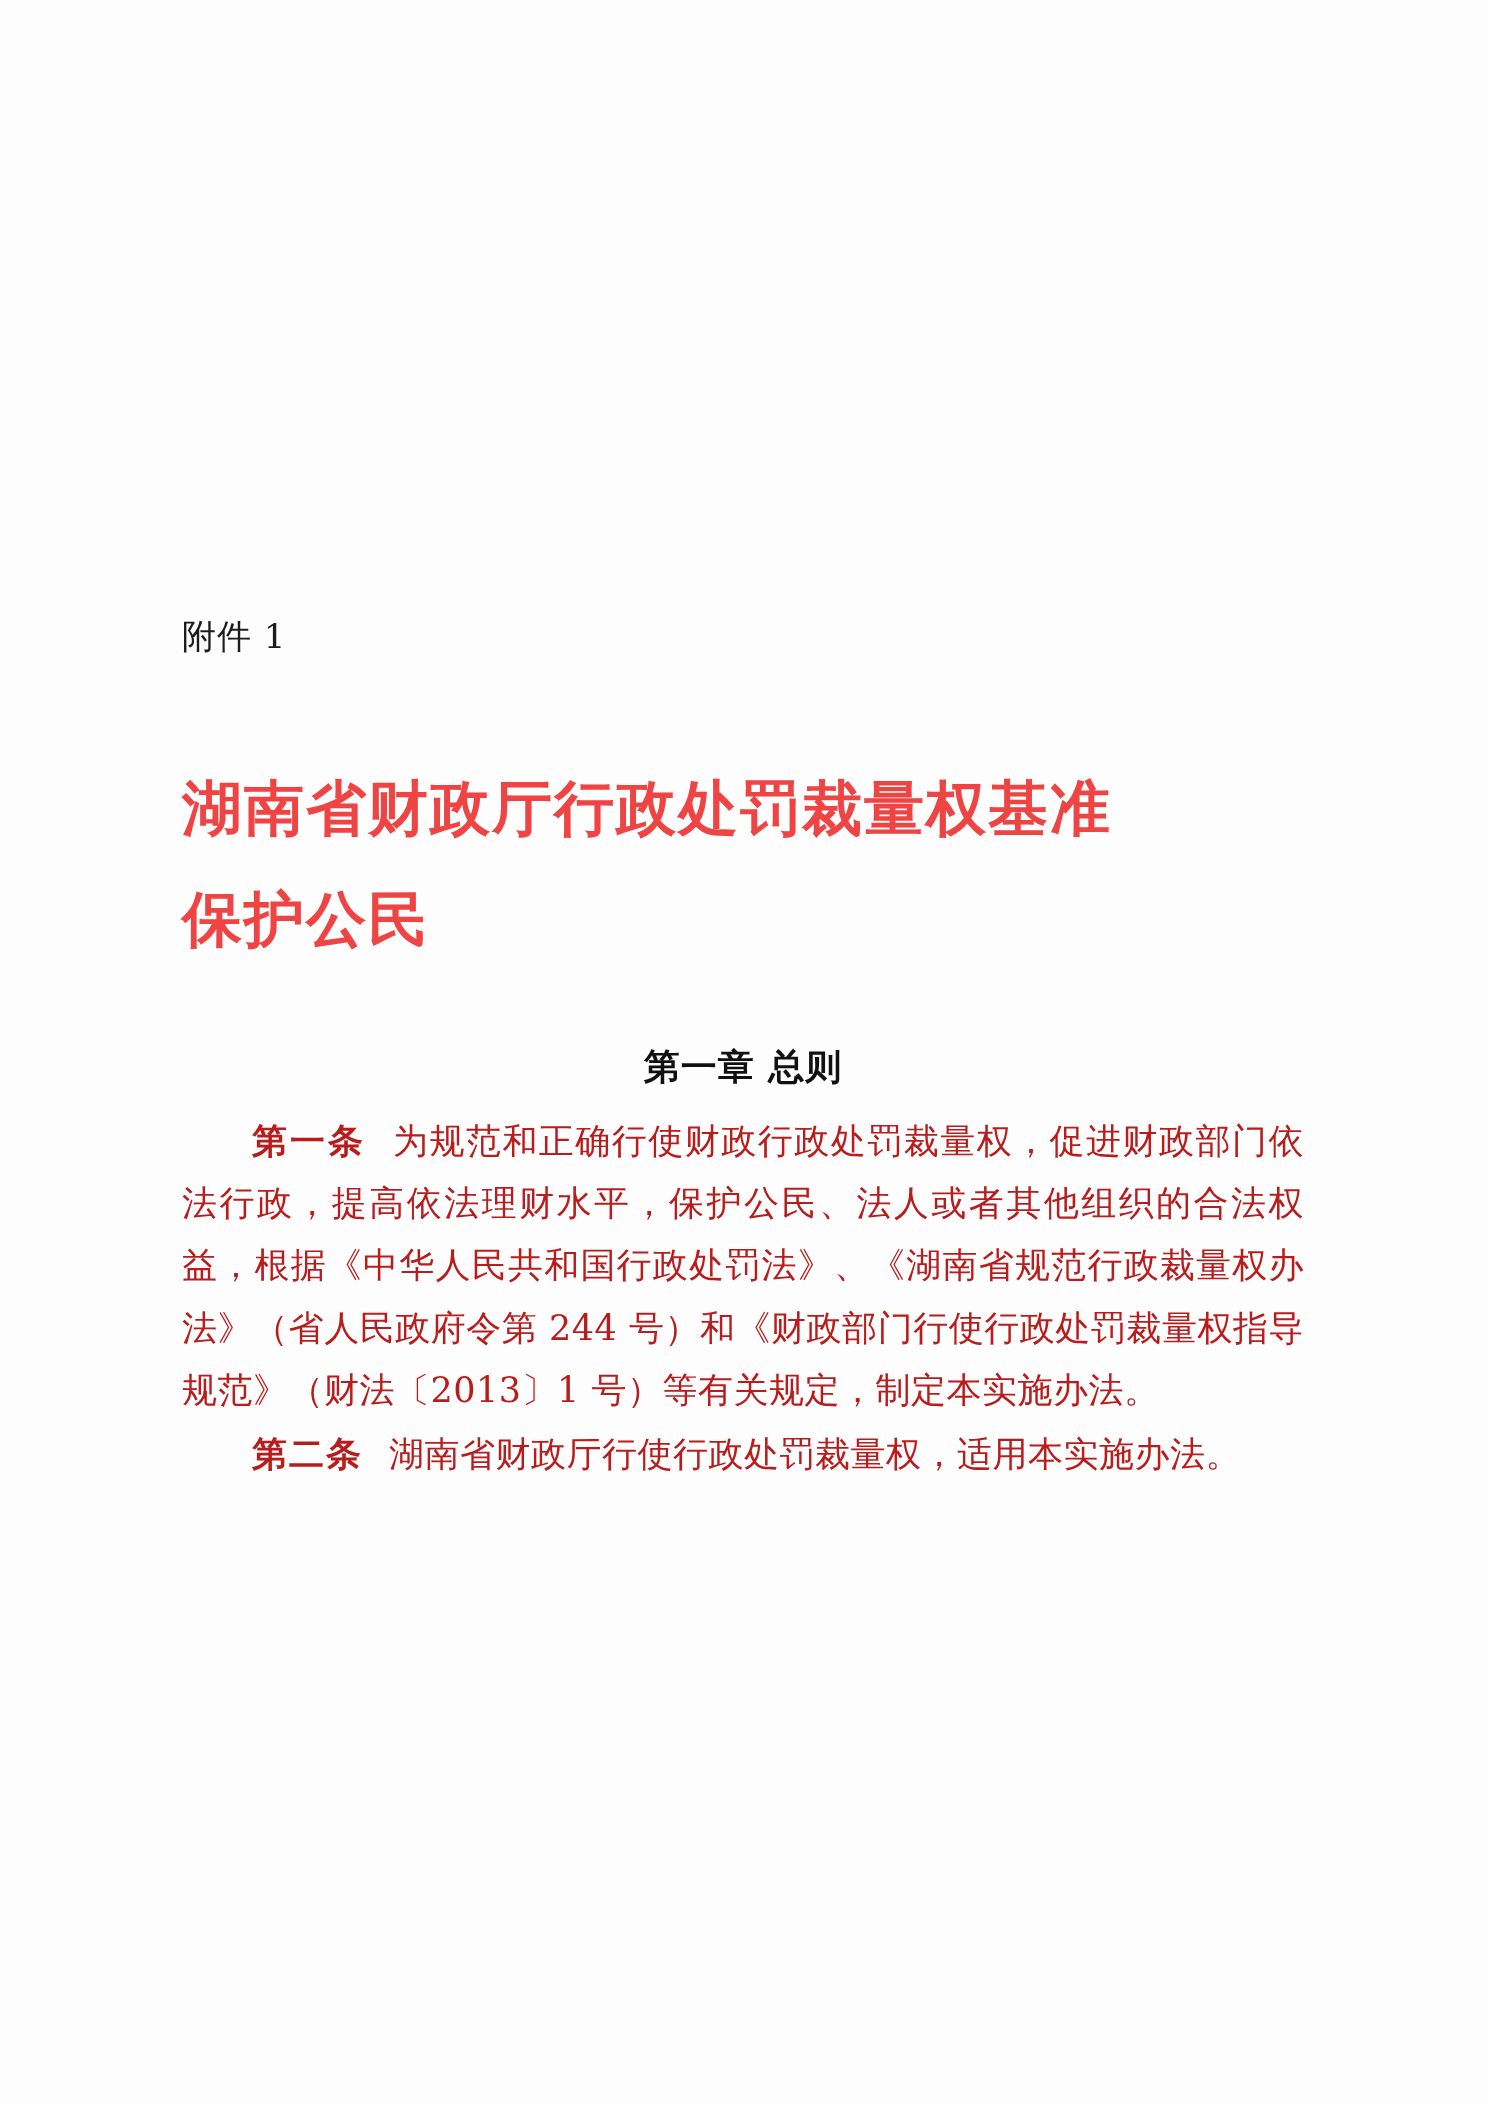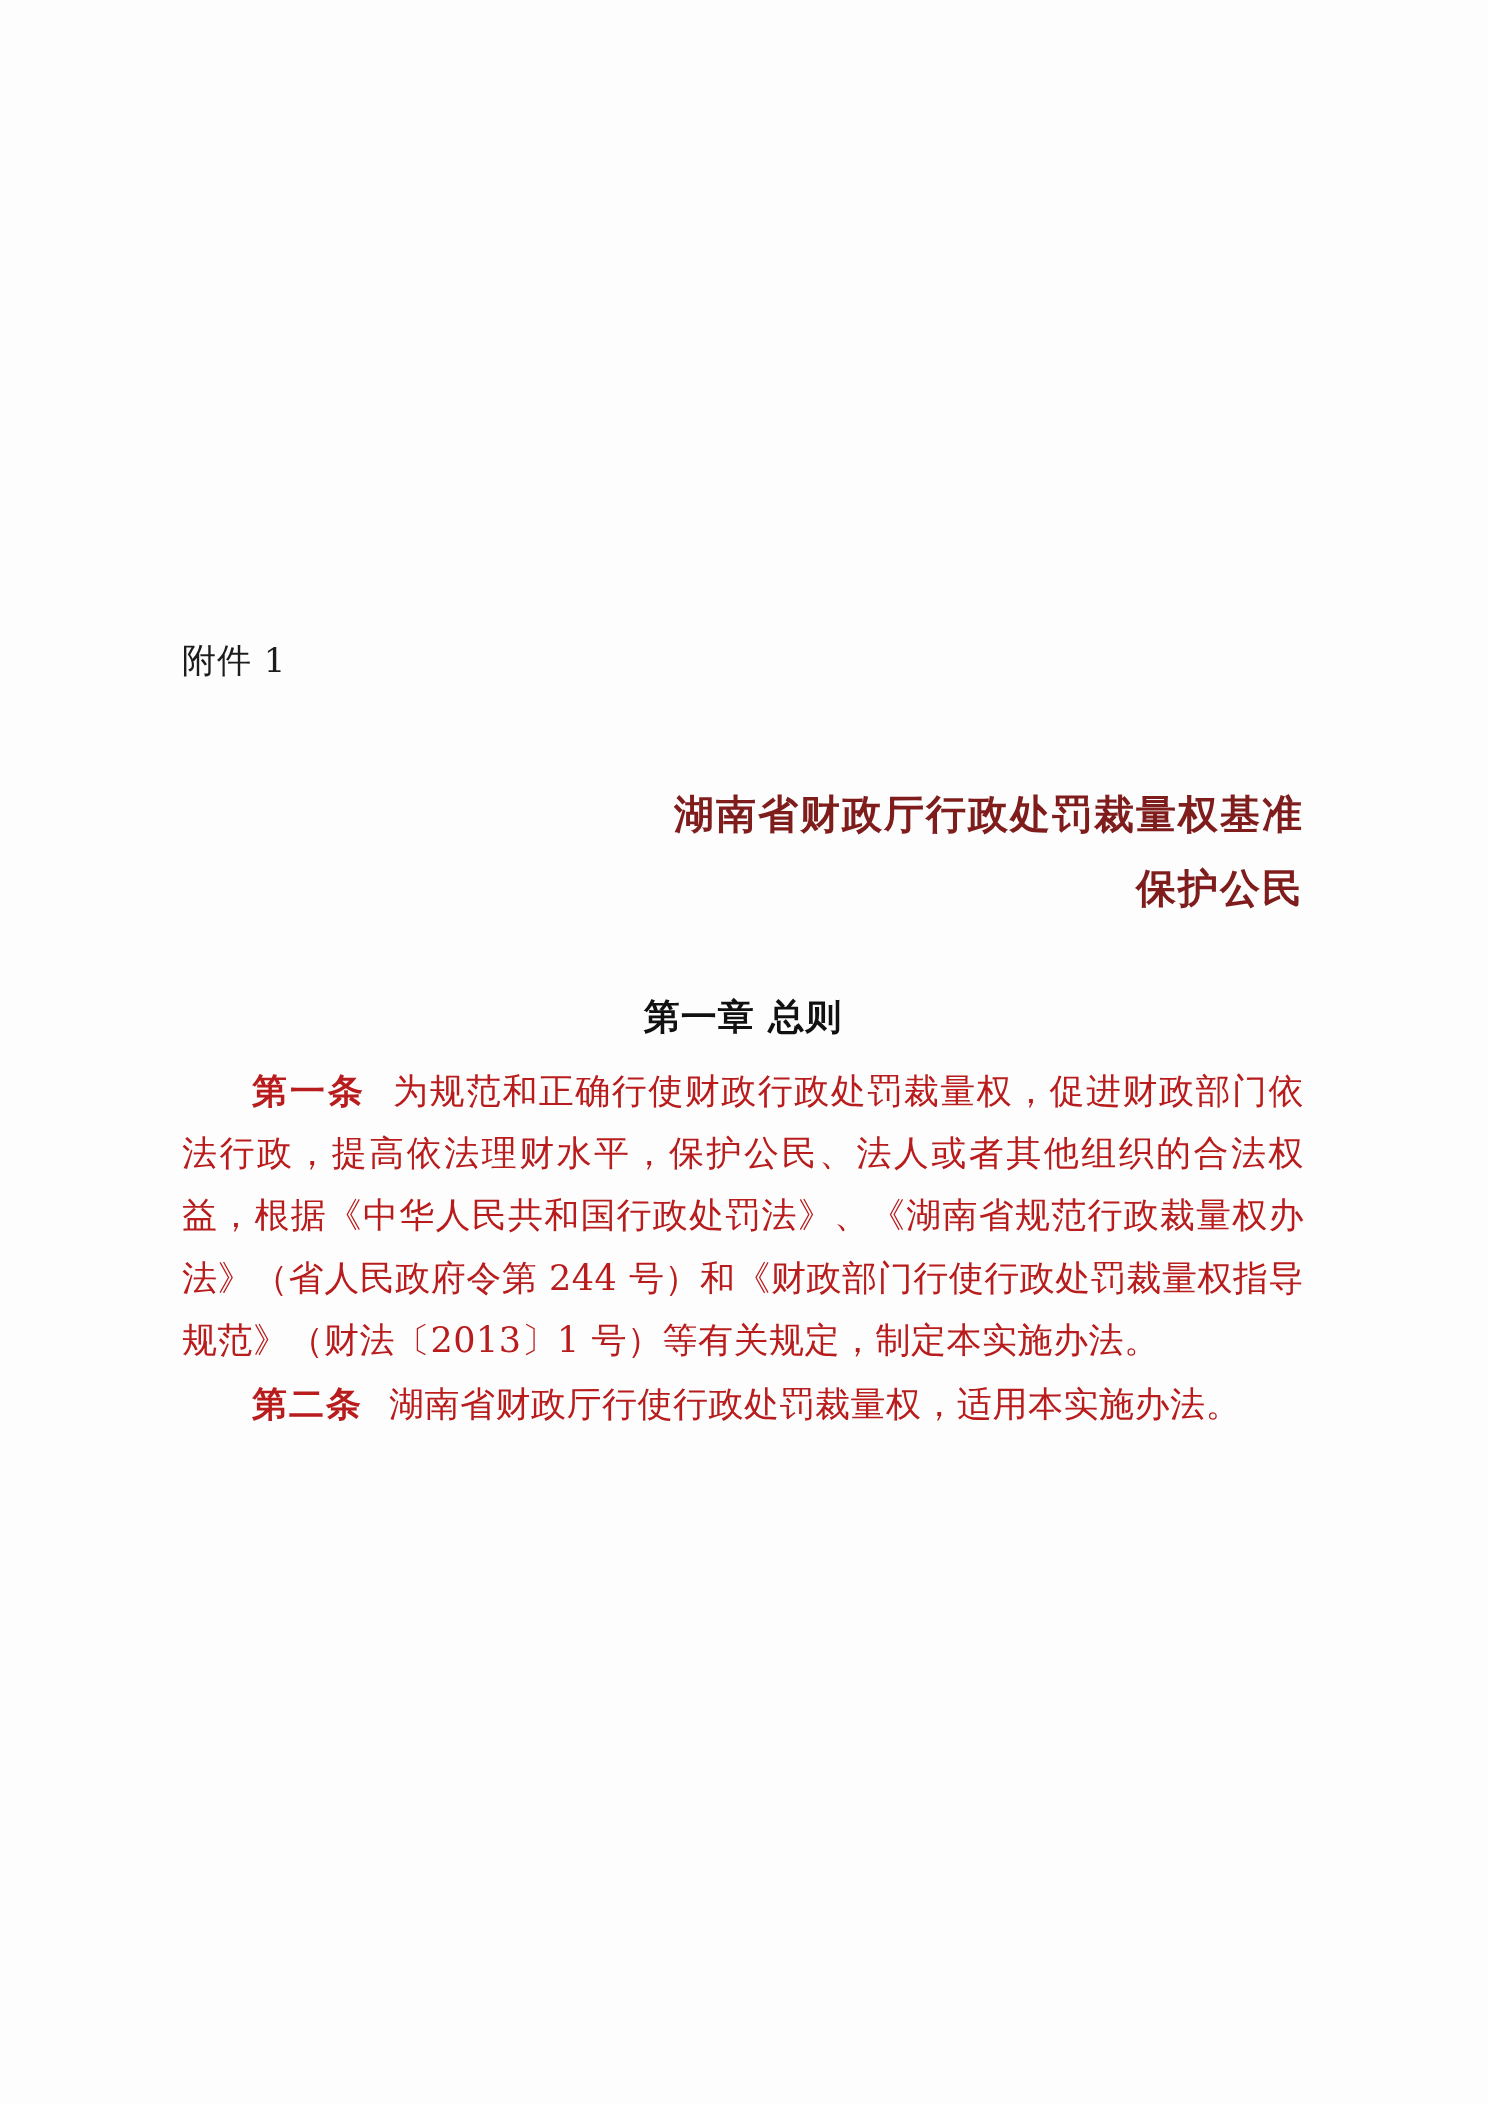--- a/index.html
+++ b/index.html
@@ -22,40 +22,40 @@
     left: 0;
     width: 1488px;
     height: 2104px;
     background: #fdfdfd;
     box-sizing: border-box;
   }
 
   .content {
     position: absolute;
     left: 182px;
-    top: 640px;
+    top: 616px;
     width: 1122px;
   }
 
   .attachment-label {
     font-size: 34px;
     line-height: 1.2;
     letter-spacing: 1px;
     color: #1c1c1c;
     margin-bottom: 96px;
     font-family: "DejaVu Serif", "Liberation Serif", serif;
   }
 
   .doc-title {
-    text-align: right;
-    font-size: 40px;
+    text-align: left;
+    font-size: 60px;
     font-weight: bold;
     letter-spacing: 2px;
     line-height: 1.85;
-    color: #7f1d1d;
+    color: #ef4444;
     font-family: "DejaVu Sans", "Liberation Sans", sans-serif;
   }
 
   .doc-title .line {
     display: block;
   }
 
   .chapter-heading {
     text-align: center;
     font-size: 36px;

